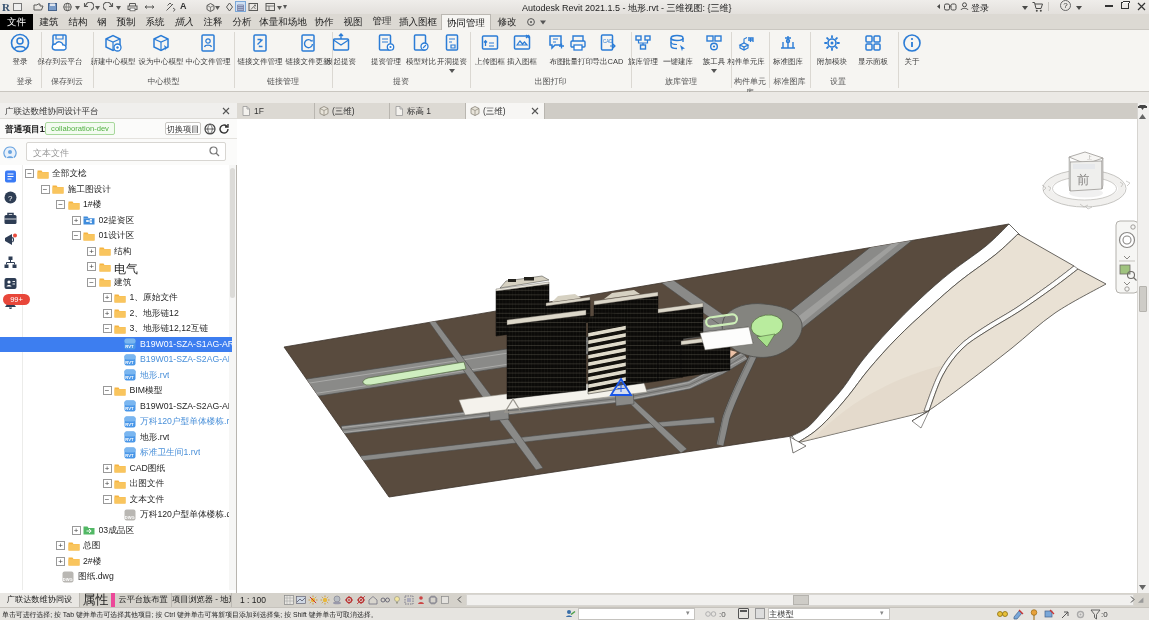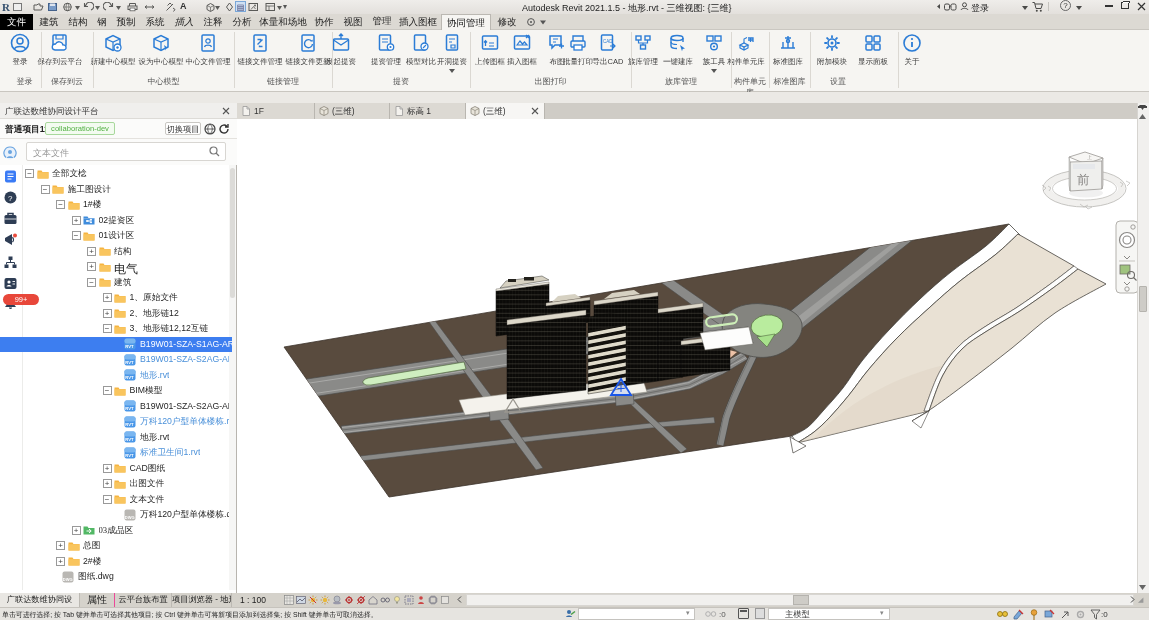--- a/index.html
+++ b/index.html
@@ -390,21 +390,21 @@
 <svg class="abs" style="left:4px;top:277px" width="13" height="13" viewBox="0 0 13 13">
     <rect x="0.5" y="1" width="12" height="11" rx="2" fill="#2e3d54"></rect>
     <circle cx="5" cy="5" r="1.6" fill="#fff"></circle>
     <path d="M2.5 9.5c.5-2 4.5-2 5 0z" fill="#fff"></path>
     <path d="M8.5 4.5h2.5M8.5 7h2.5" stroke="#fff" stroke-width="0.9"></path>
   </svg>
 <svg class="abs" style="left:4px;top:297px" width="13" height="13" viewBox="0 0 13 13">
     <path d="M6.5 1a4 4 0 0 1 4 4v3l1.5 2h-11L2.5 8V5a4 4 0 0 1 4-4z" fill="#2e3d54"></path>
     <path d="M5 10.5a1.5 1.5 0 0 0 3 0" fill="#2e3d54"></path>
   </svg>
-<div class="abs" style="left:3px;top:294px;width:36px;height:11px;background:#e8473a;border-radius:6px;font-size:7.5px;color:#fff;text-align:center;line-height:11px;z-index:5">99+</div>
+<div class="abs" style="left:3px;top:294px;width:27px;height:11px;background:#e8473a;border-radius:6px;font-size:7.5px;color:#fff;text-align:center;line-height:11px;z-index:5">99+</div>
 <div class="abs" style="left:22px;top:165px;width:1px;height:425px;background:#ececea"></div>
 <div class="tog" style="left:25.0px;top:169.0px;">−</div>
 <svg class="abs" style="left:36.5px;top:167.5px;" width="12" height="12" viewBox="0 0 12 12">
     <path d="M0.5 2.5h4l1 1.5h6v6.5h-11z" fill="#f6b440"></path>
     <path d="M0.5 4.2h11v6.3h-11z" fill="#f9c55e"></path>
   </svg>
 <div class="abs" style="left:52.0px;top:168.0px;font-size:8.7px;color:#262626;white-space:nowrap;overflow:hidden;max-width:180.0px;">全部文棯</div>
 <div class="tog" style="left:40.5px;top:184.5px;">−</div>
 <svg class="abs" style="left:52.0px;top:183px;" width="12" height="12" viewBox="0 0 12 12">
     <path d="M0.5 2.5h4l1 1.5h6v6.5h-11z" fill="#f6b440"></path>
@@ -539,21 +539,21 @@
 <svg class="abs" style="left:124.0px;top:508.5px;" width="12" height="12" viewBox="0 0 12 12">
     <rect x="0.5" y="0.5" width="11" height="11" rx="2" fill="#b9b7b3"></rect>
     <text x="0.8" y="9.5" font-size="4" fill="#fff" font-family="Liberation Sans" font-weight="bold">DWG</text>
   </svg>
 <div class="abs" style="left:140.0px;top:509.0px;font-size:8.7px;color:#262626;white-space:nowrap;overflow:hidden;max-width:92.0px;">万科120户型单体楼栋.dwg</div>
 <div class="tog" style="left:71.5px;top:525.5px;">+</div>
 <svg class="abs" style="left:83.0px;top:524px;" width="12" height="12" viewBox="0 0 12 12">
     <path d="M0.5 2.5h4l1 1.5h6v6.5h-11z" fill="#52b865"></path>
     <path d="M3.5 7h4M6 5l2.2 2L6 9" fill="none" stroke="#fff" stroke-width="1"></path>
   </svg>
-<div class="abs" style="left:98.5px;top:524.5px;font-size:8.7px;color:#262626;white-space:nowrap;overflow:hidden;max-width:133.5px;font-family:Liberation Serif, serif;">03成品区</div>
+<div class="abs" style="left:98.5px;top:524.5px;font-size:8.7px;color:#262626;white-space:nowrap;overflow:hidden;max-width:133.5px;">03成品区</div>
 <div class="tog" style="left:56.0px;top:541.0px;">+</div>
 <svg class="abs" style="left:67.5px;top:539.5px;" width="12" height="12" viewBox="0 0 12 12">
     <path d="M0.5 2.5h4l1 1.5h6v6.5h-11z" fill="#f6b440"></path>
     <path d="M0.5 4.2h11v6.3h-11z" fill="#f9c55e"></path>
   </svg>
 <div class="abs" style="left:83.0px;top:540.0px;font-size:8.7px;color:#262626;white-space:nowrap;overflow:hidden;max-width:149.0px;">总图</div>
 <div class="tog" style="left:56.0px;top:556.5px;">+</div>
 <svg class="abs" style="left:67.5px;top:555px;" width="12" height="12" viewBox="0 0 12 12">
     <path d="M0.5 2.5h4l1 1.5h6v6.5h-11z" fill="#f6b440"></path>
     <path d="M0.5 4.2h11v6.3h-11z" fill="#f9c55e"></path>
@@ -606,21 +606,21 @@
 <div class="abs" style="left:1138px;top:106px;width:9px;height:1.5px;background:#444"></div>
 <svg class="abs" style="left:1139px;top:114px" width="7" height="5" viewBox="0 0 7 5">
     <path d="M3.5 0L7 5H0z" fill="#666"></path>
   </svg>
 <div class="abs" style="left:1139px;top:286px;width:8px;height:26px;background:#ceccc7;border:1px solid #b5b3ae;border-radius:1px"></div>
 <svg class="abs" style="left:1139px;top:585px" width="7" height="5" viewBox="0 0 7 5">
     <path d="M0 0h7L3.5 5z" fill="#666"></path>
   </svg>
 <div id="bottombar">
 <div class="abs" style="left:0px;top:0;width:80px;height:14px;background:#e9e7e3;border-right:1px solid #bcb9b3;font-size:8.2px;color:#222;text-align:center;line-height:14px;white-space:nowrap;overflow:hidden">广联达数维协同设</div>
-<div class="abs" style="left:80px;top:0;width:35px;height:14px;border-right:1px solid #ec4899;font-size:10px;color:#222;text-align:center;line-height:14px;white-space:nowrap;overflow:hidden">属性</div>
+<div class="abs" style="left:80px;top:0;width:35px;height:14px;border-right:4px solid #ec4899;font-size:13px;color:#222;text-align:center;line-height:14px;white-space:nowrap;overflow:hidden">属性</div>
 <div class="abs" style="left:115px;top:0;width:57px;height:14px;border-right:1px solid #bcb9b3;font-size:8.2px;color:#222;text-align:center;line-height:14px;white-space:nowrap;overflow:hidden">云平台族布置</div>
 <div class="abs" style="left:172px;top:0;width:60px;height:14px;border-right:1px solid #bcb9b3;font-size:8.2px;color:#222;text-align:center;line-height:14px;white-space:nowrap;overflow:hidden">项目浏览器 - 地形</div>
 <div class="abs" style="left:240px;top:2px;font-size:8.5px;color:#222">1 : 100</div>
 <svg class="abs" style="left:284px;top:2px" width="10" height="10" viewBox="0 0 10 10">
       <rect x="0.5" y="0.5" width="9" height="9" fill="#e8e6e2" stroke="#888" stroke-width="0.7"></rect>
       <path d="M0.5 3h9M0.5 6h9M3 0.5v9M6 0.5v9" stroke="#999" stroke-width="0.5"></path>
     </svg>
 <svg class="abs" style="left:296px;top:2px" width="10" height="10" viewBox="0 0 10 10">
       <rect x="0.5" y="1.5" width="9" height="7" fill="#cfd8e4" stroke="#667" stroke-width="0.7"></rect>
       <path d="M1 7l3-3 2 2 3-3" stroke="#445" stroke-width="0.7" fill="none"></path>
@@ -696,21 +696,21 @@
 <div class="abs" style="left:578px;top:0px;width:117px;height:12px;background:#fff;border:1px solid #c5c3bf"></div>
 <div class="abs" style="left:686px;top:1px;font-size:7px;color:#888">▾</div>
 <svg class="abs" style="left:705px;top:2px" width="12" height="9" viewBox="0 0 12 9">
       <circle cx="3" cy="4" r="2.3" fill="none" stroke="#aaa" stroke-width="0.9"></circle>
       <circle cx="8.5" cy="4" r="2.3" fill="none" stroke="#aaa" stroke-width="0.9"></circle>
     </svg>
 <div class="abs" style="left:719px;top:2px;font-size:8px;color:#555">:0</div>
 <div class="abs" style="left:738px;top:0px;width:11px;height:11px;border:1.5px solid #555;border-radius:1px"></div>
     <div class="abs" style="left:740px;top:2px;width:7px;height:2px;background:#555"></div>
 <div class="abs" style="left:755px;top:0px;width:10px;height:11px;border:1px solid #999;background:#ddd"></div>
-<div class="abs" style="left:768px;top:0px;width:122px;height:12px;background:#fff;border:1px solid #c5c3bf;font-size:8.3px;color:#333;padding-left:16px;line-height:11px">主模型</div>
+<div class="abs" style="left:768px;top:0px;width:122px;height:12px;background:#fff;border:1px solid #c5c3bf;font-size:8.3px;color:#333;padding-left:0;line-height:11px">主模型</div>
 <div class="abs" style="left:880px;top:1px;font-size:7px;color:#888">▾</div>
 <svg class="abs" style="left:997px;top:1px" width="11" height="11" viewBox="0 0 11 11">
       <circle cx="3" cy="5" r="2.5" fill="#e8c13a" stroke="#8a6d10" stroke-width="0.8"></circle>
       <circle cx="8" cy="5" r="2.5" fill="#e8c13a" stroke="#8a6d10" stroke-width="0.8"></circle>
     </svg>
 <svg class="abs" style="left:1013px;top:1px" width="11" height="11" viewBox="0 0 11 11">
       <path d="M1 8L6 2l3 2-5 6H1z" fill="#7aa7d8" stroke="#44618a" stroke-width="0.7"></path>
       <path d="M6 1l4 4" stroke="#c33" stroke-width="1.2"></path>
     </svg>
 <svg class="abs" style="left:1029px;top:1px" width="11" height="11" viewBox="0 0 11 11">

